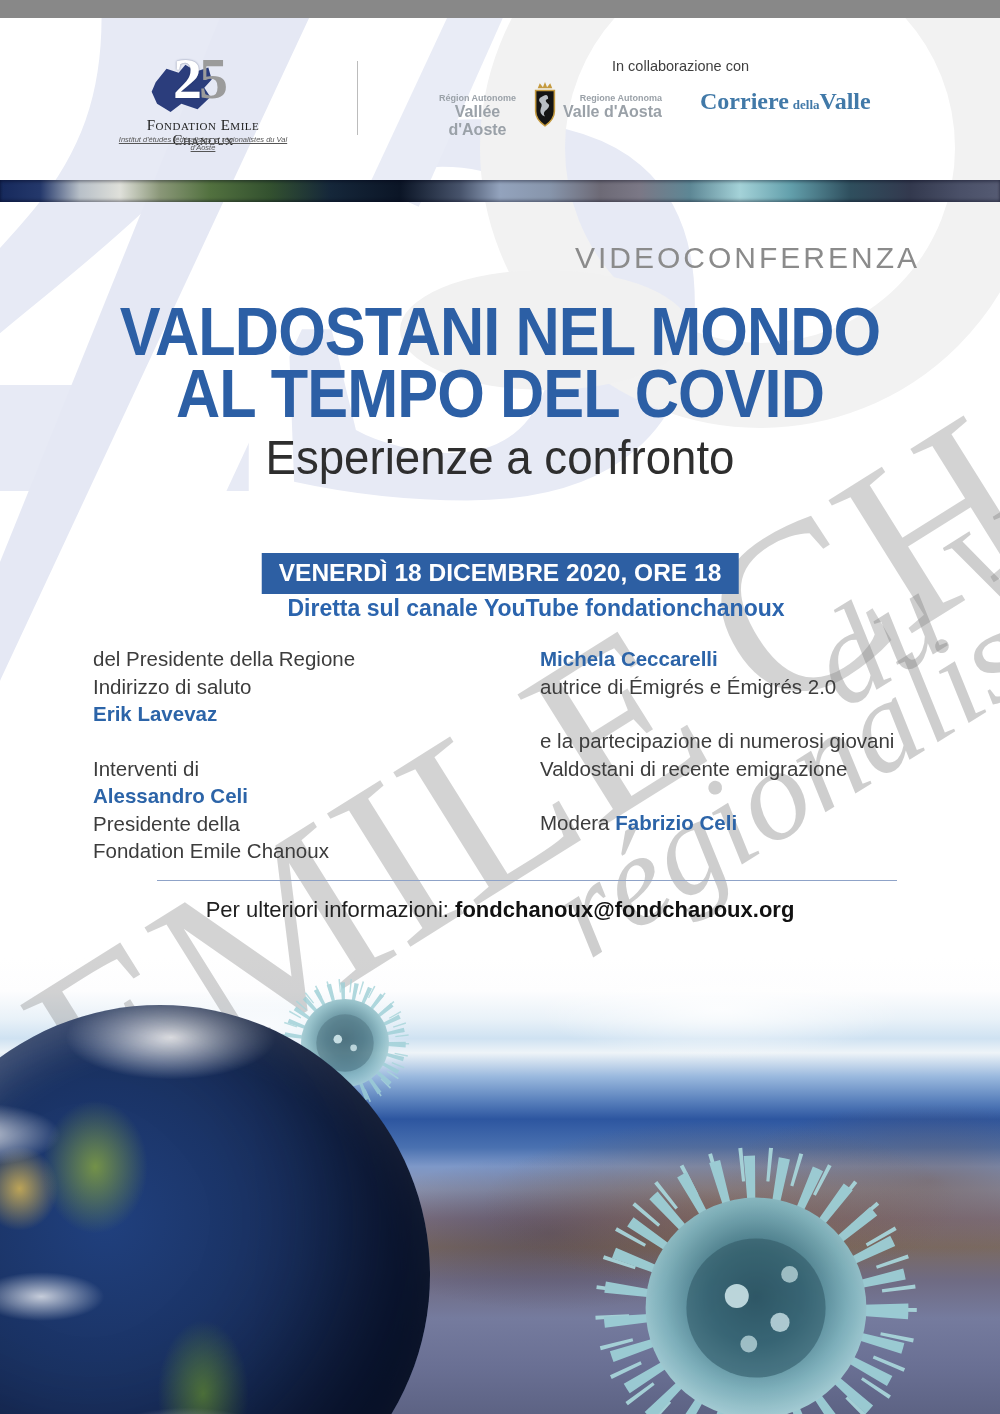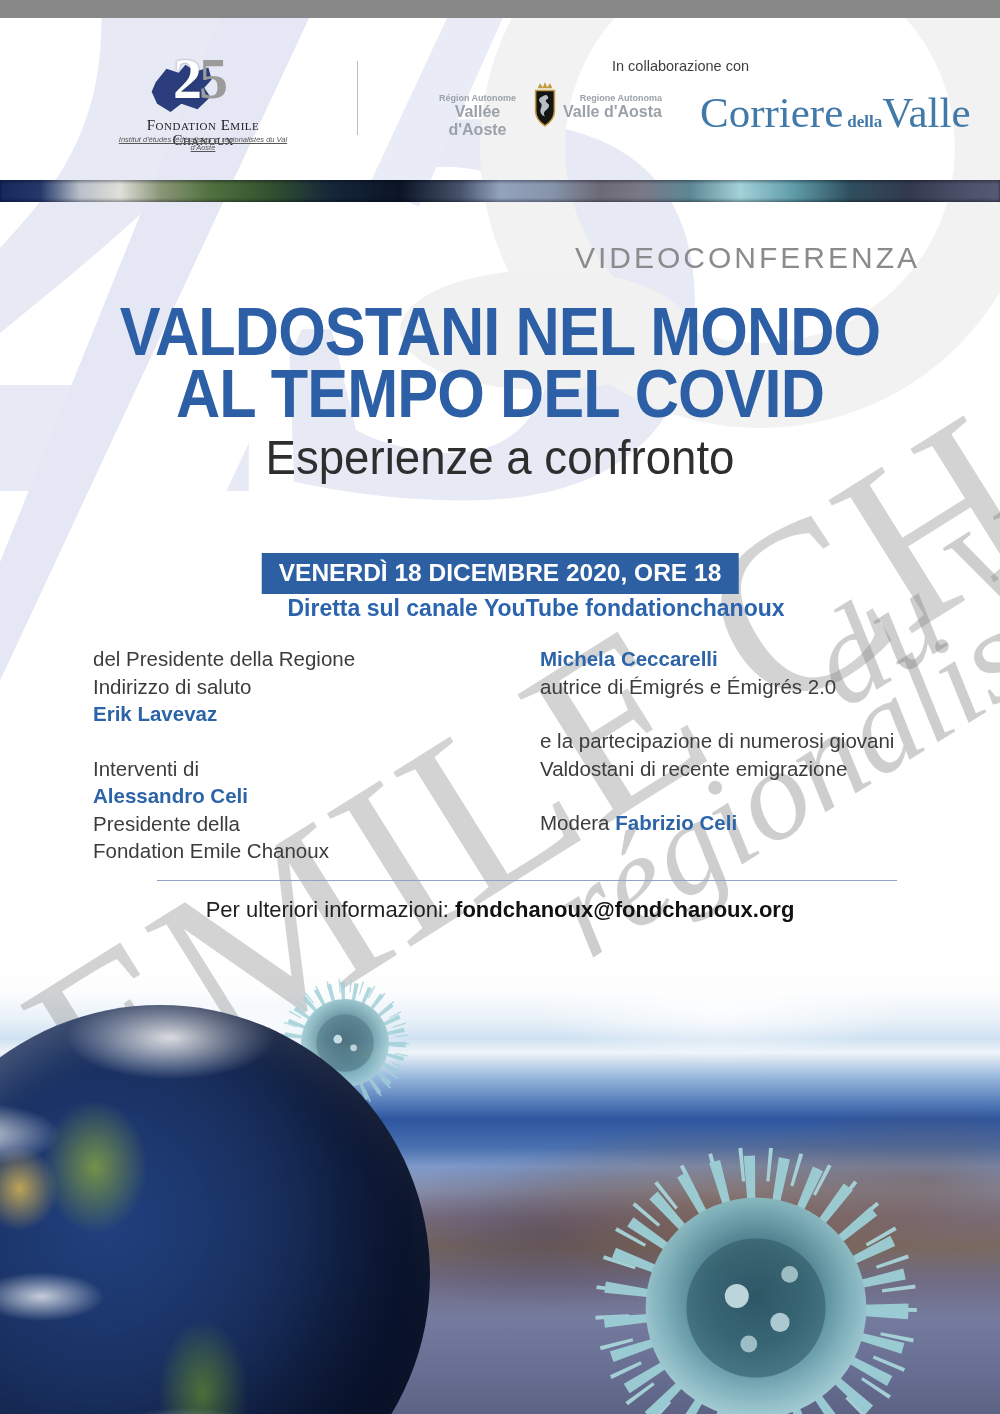--- a/index.html
+++ b/index.html
@@ -62,22 +62,22 @@
   .chanoux-sub{left:-10px;top:80px;width:190px;text-align:center;font:italic 400 7.5px/1 "Liberation Sans",sans-serif;color:#555;text-decoration:underline;}
   .v-divider{left:357px;top:43px;width:1px;height:74px;background:#bcbcbc;}
   .region-logo{left:430px;top:60px;width:235px;height:55px;color:#9aa1a8;}
   .region-left{right:140px;top:16px;text-align:center;}
   .region-right{left:133px;top:16px;text-align:right;}
   .region-top{font:700 9px/1 "Liberation Sans",sans-serif;display:block;}
   .region-bottom{font:700 16px/1.1 "Liberation Sans",sans-serif;display:block;}
   .crest{left:99px;top:2px;width:32px;height:50px;}
   .collab{left:612px;top:41px;font:400 14.5px/1 "Liberation Sans",sans-serif;color:#3f3f3f;}
   .corriere{left:700px;top:70px;color:#4179a8;font-family:"Liberation Serif",serif;white-space:nowrap;}
-  .corriere .big{font-size:43px;font-weight:400;}
-  .corriere .small{font-size:17px;font-weight:700;}
+  .corriere .big{font-size:24px;font-weight:700;}
+  .corriere .small{font-size:13px;font-weight:700;}
 
   
   .strip{left:0;top:162px;width:1000px;height:22px;
     background:linear-gradient(90deg,
       #16295c 0%,#24386b 4%,#b8c0c8 8%,#dfe0da 12%,#8a9778 16%,#52713f 21%,#33512f 27%,
       #15273a 33%,#0b1526 40%,#47536b 46%,#93a3bd 50%,#8795ab 55%,#6d6a76 60%,#7b7886 64%,
       #5d8795 69%,#a4d2d8 74%,#63a0ac 79%,#2f4f5e 85%,#33394e 91%,#4a5068 96%,#555b73 100%);
     box-shadow:inset 0 2px 3px rgba(0,0,20,.35), inset 0 -2px 3px rgba(0,0,20,.35);}
 
   

